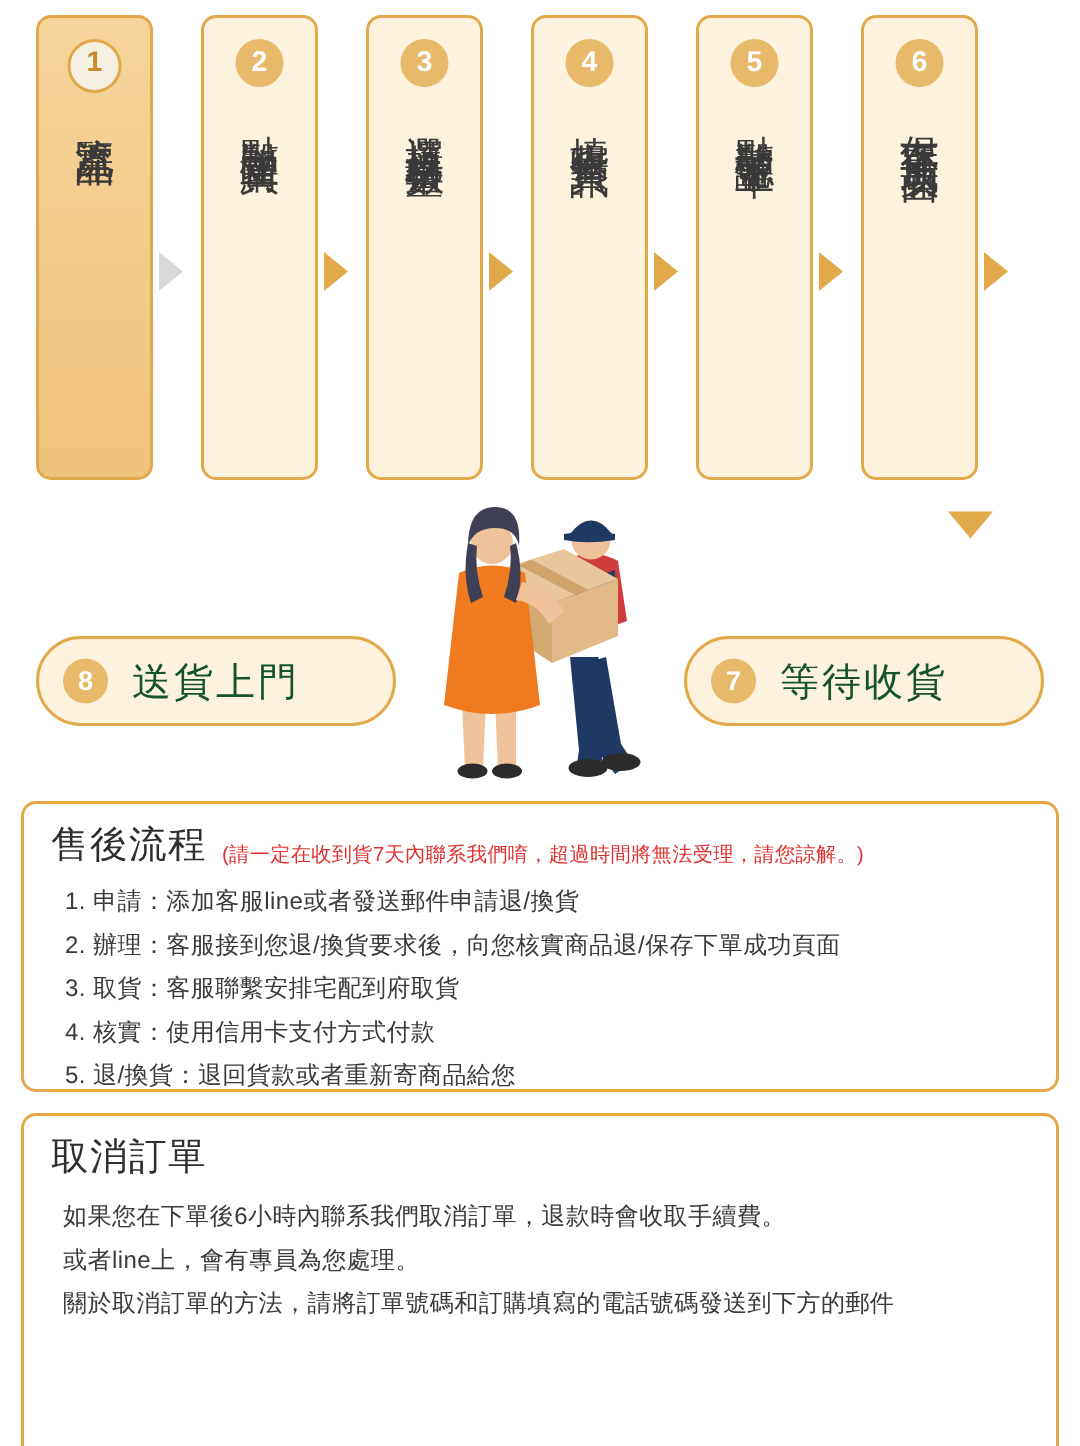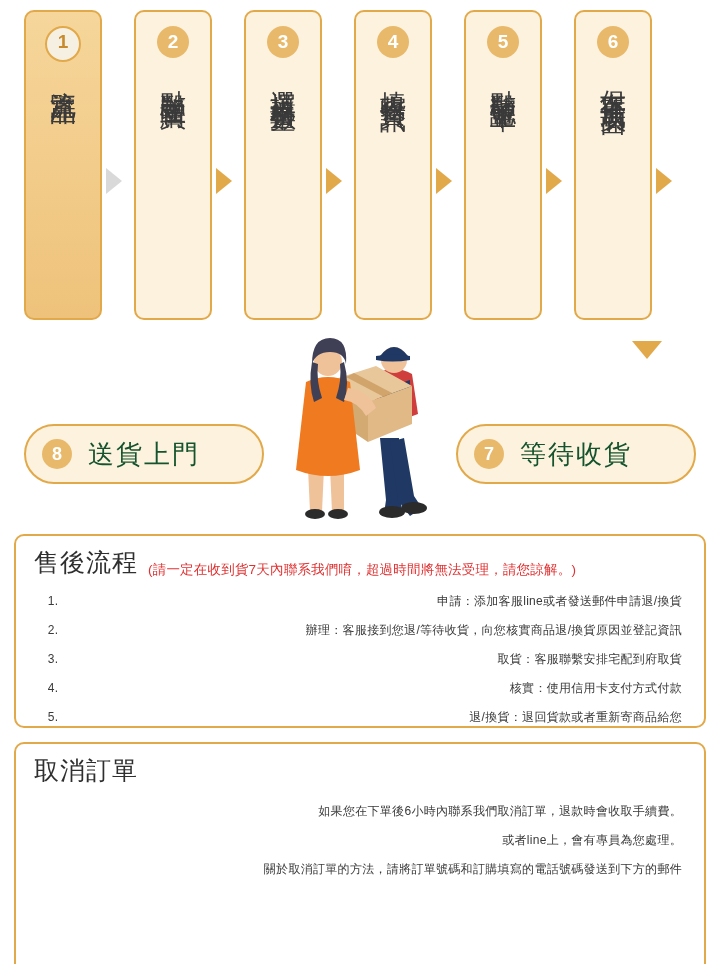--- a/index.html
+++ b/index.html
@@ -169,26 +169,25 @@
     font-size: 13.5px;
     color: #e03131;
     margin-left: 10px;
     letter-spacing: 0.2px;
   }
   .panel-body {
     padding: 4px 22px 0 26px;
   }
   .panel-body li,
   .panel-body p {
-    font-size: 12px;
+    font-size: 16px;
     line-height: 29px;
     color: #3a3a3a;
     margin: 0;
     letter-spacing: 0.3px;
-    text-align: right;
   }
   .panel-body ol {
     margin: 2px 0 0 0;
     padding-left: 20px;
   }
   .panel-body ol li::marker {
     color: #3a3a3a;
   }
   #panel-cancel .panel-body { padding-top: 8px; }
 </style>
@@ -297,21 +296,21 @@
 </div>
 
 <div class="panel" id="panel-after">
   <div class="panel-head">
     <div class="panel-title">售後流程</div>
     <div class="panel-note">(請一定在收到貨7天內聯系我們唷，超過時間將無法受理，請您諒解。)</div>
   </div>
   <div class="panel-body">
     <ol>
       <li>申請：添加客服line或者發送郵件申請退/換貨</li>
-      <li>辦理：客服接到您退/等待收貨，向您核實商品退/換貨原因並登記資訊</li>
+      <li>辦理：客服接到您退/換貨要求後，向您核實商品退/保存下單成功頁面</li>
       <li>取貨：客服聯繫安排宅配到府取貨</li>
       <li>核實：使用信用卡支付方式付款</li>
       <li>退/換貨：退回貨款或者重新寄商品給您</li>
     </ol>
   </div>
 </div>
 
 <div class="panel" id="panel-cancel">
   <div class="panel-head">
     <div class="panel-title">取消訂單</div>

